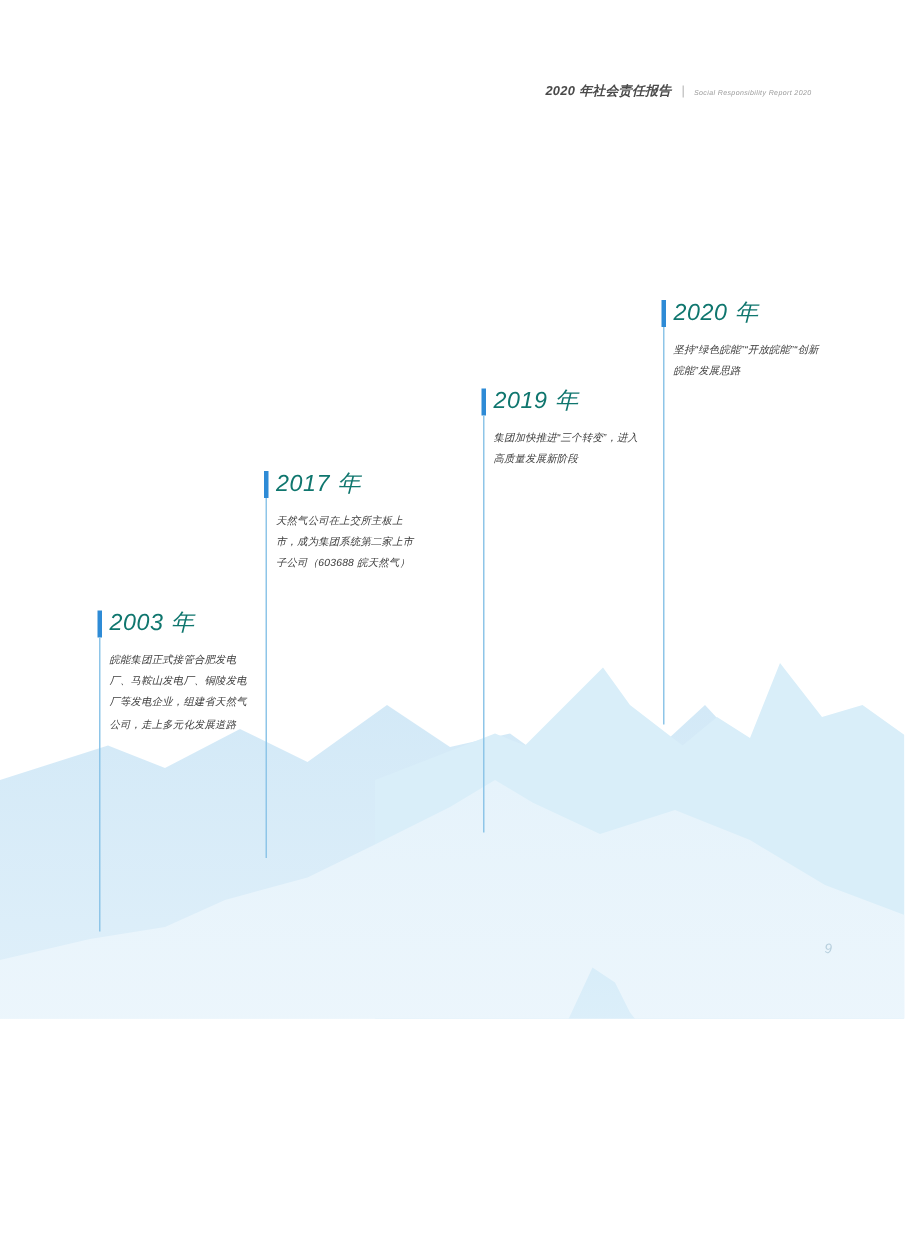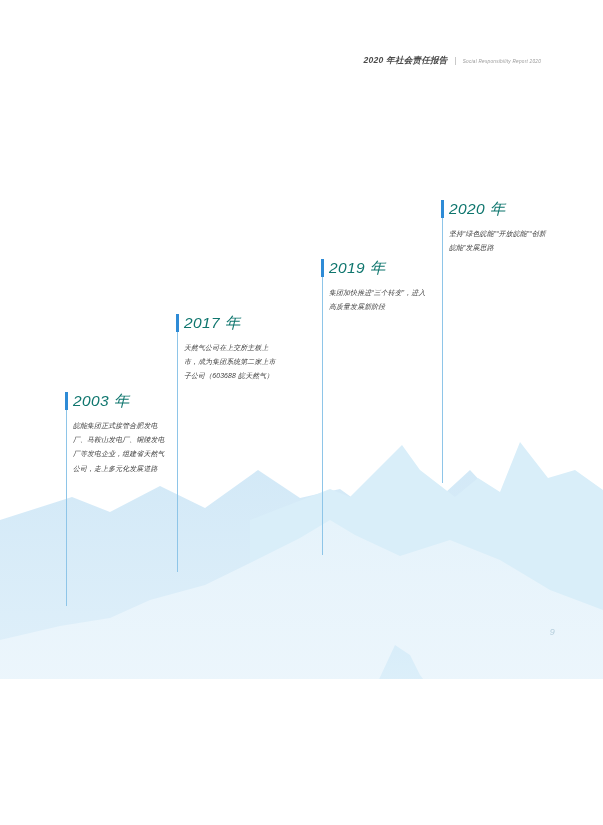--- a/index.html
+++ b/index.html
@@ -163,21 +163,21 @@
   </svg>
 
   <div class="header">
     <span class="header-cn">2020 年社会责任报告</span>
     <span class="header-divider"></span>
     <span class="header-en">Social Responsibility Report 2020</span>
   </div>
 
   <div class="timeline">
 
-    <div class="milestone" style="left:65px; top:391px;">
+    <div class="milestone" style="left:65px; top:406px;">
       <div class="ms-line" style="top:19px; height:196px;"></div>
       <div class="ms-year">
         <span class="ms-bar"></span>
         <span class="ms-year-label">2003 年</span>
       </div>
       <div class="ms-body">皖能集团正式接管合肥发电厂、马鞍山发电厂、铜陵发电厂等发电企业，组建省天然气公司，走上多元化发展道路</div>
     </div>
 
     <div class="milestone" style="left:176px; top:313px;">
       <div class="ms-line" style="top:19px; height:240px;"></div>

